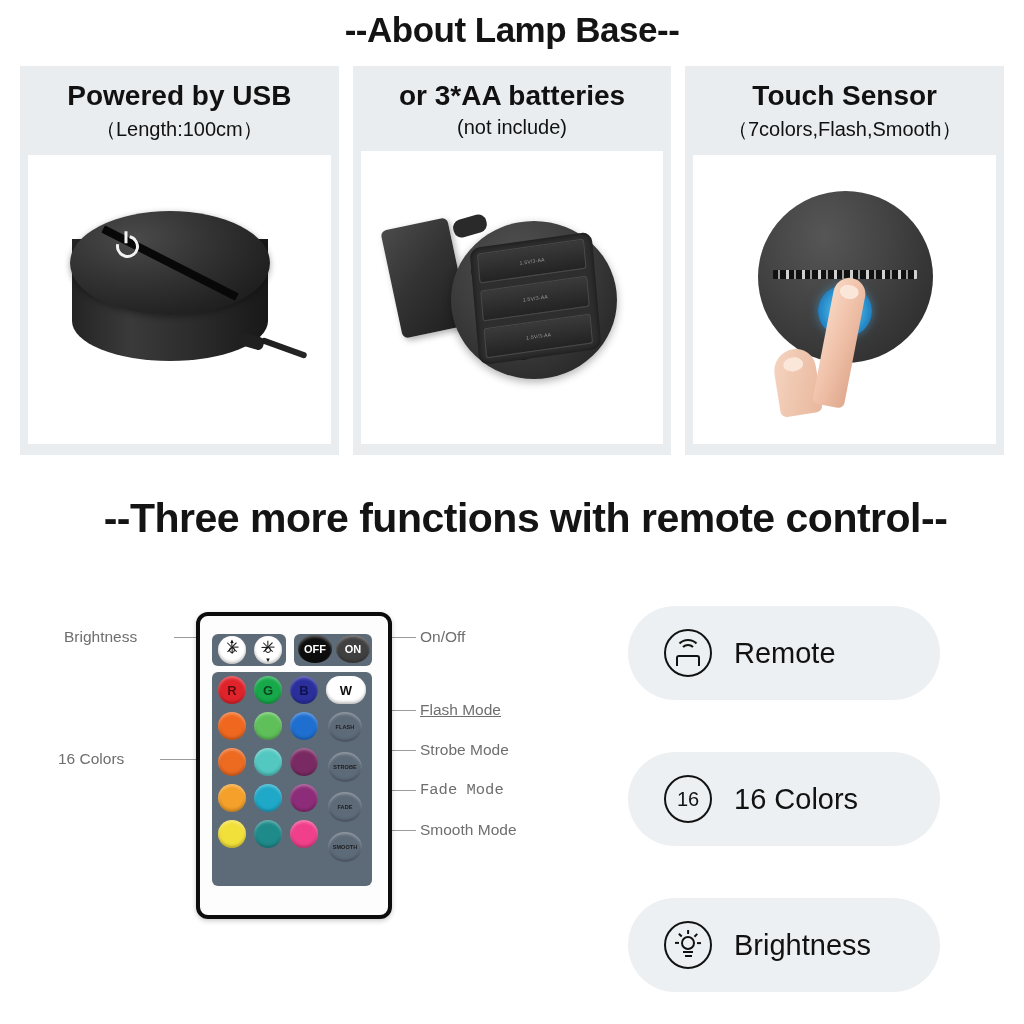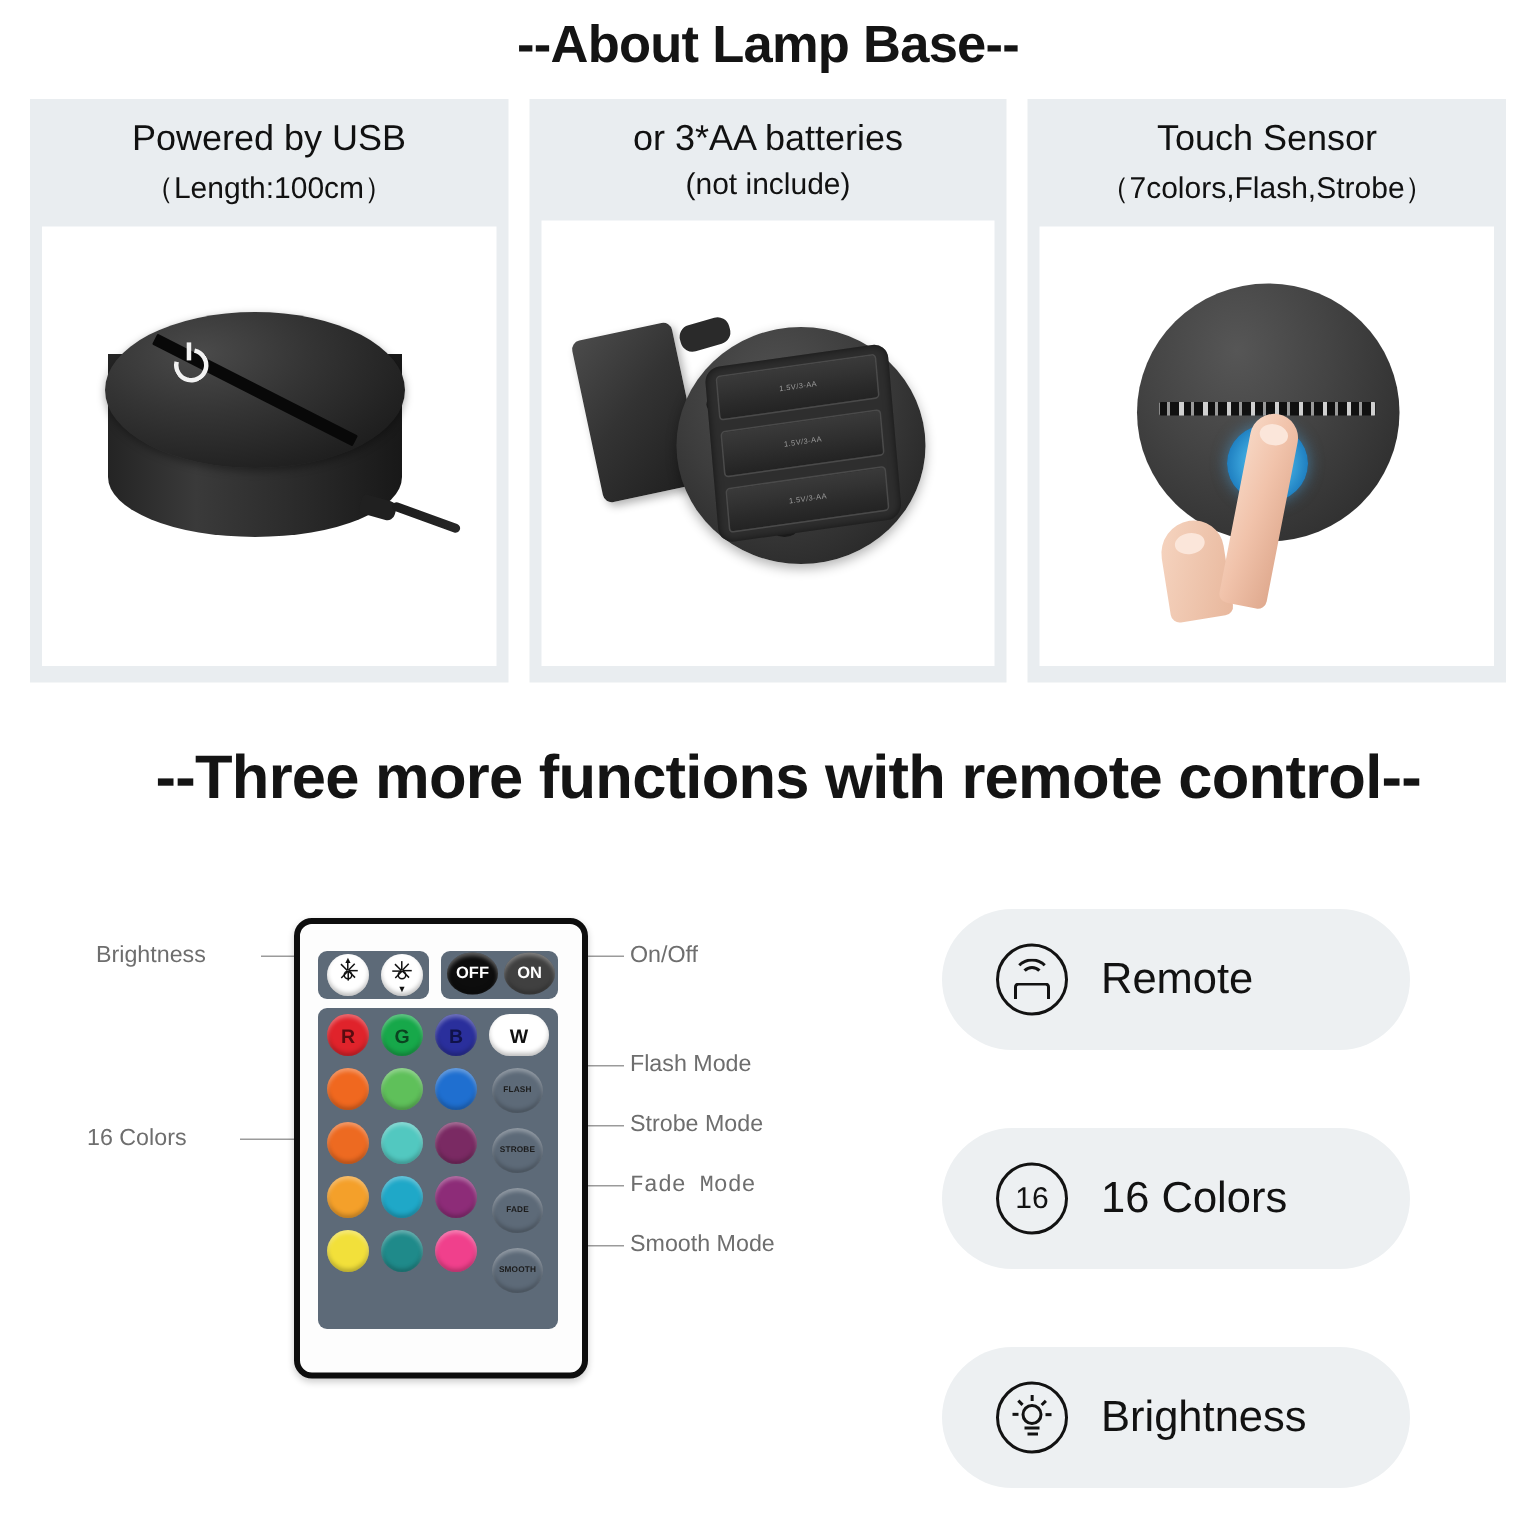--- a/index.html
+++ b/index.html
@@ -33,22 +33,22 @@
   }
   .panel {
     flex: 1;
     background: #e9edf0;
     display: flex;
     flex-direction: column;
     align-items: center;
     padding: 14px 8px 11px 8px;
   }
   .panel-title {
-    font-size: 24px;
-    font-weight: 400;
+    font-size: 28px;
+    font-weight: 700;
     color: #111;
     text-align: center;
     line-height: 1.12;
     white-space: nowrap;
   }
   .panel-sub {
     font-size: 20px;
     color: #111;
     margin-top: 5px;
     white-space: nowrap;
@@ -321,21 +321,21 @@
             <div class="cell c2">1.5V/3-AA</div>
             <div class="cell c3">1.5V/3-AA</div>
           </div>
         </div>
       </div>
     </div>
   </div>
 
   <div class="panel">
     <div class="panel-title">Touch Sensor</div>
-    <div class="panel-sub">（7colors,Flash,Strobe）</div>
+    <div class="panel-sub">（7colors,Flash,Smooth）</div>
     <div class="panel-img">
       <div class="touch-wrap">
         <div class="touch-disc">
           <div class="led-strip"></div>
           <div class="touch-btn"></div>
         </div>
         <div class="thumb"></div>
         <div class="finger"></div>
       </div>
     </div>
@@ -350,21 +350,21 @@
 
     <div class="label" style="left:64px;top:68px;">Brightness</div>
     <div class="leader" style="left:174px;top:77px;width:36px;"></div>
     <div class="label" style="left:58px;top:190px;">16 Colors</div>
     <div class="leader" style="left:160px;top:199px;width:70px;"></div>
 
     <div class="leader" style="left:386px;top:77px;width:30px;"></div>
     <div class="label" style="left:420px;top:68px;">On/Off</div>
 
     <div class="leader" style="left:386px;top:150px;width:30px;"></div>
-    <div class="label" style="left:420px;top:141px;">Flash Mode</div>
+    <div class="label" style="left:420px;top:141px;text-decoration:underline;">Flash Mode</div>
 
     <div class="leader" style="left:386px;top:190px;width:30px;"></div>
     <div class="label" style="left:420px;top:181px;">Strobe Mode</div>
 
     <div class="leader" style="left:386px;top:230px;width:30px;"></div>
     <div class="label" style="left:420px;top:221px;font-family:Liberation Mono, monospace;">Fade Mode</div>
 
     <div class="leader" style="left:386px;top:270px;width:30px;"></div>
     <div class="label" style="left:420px;top:261px;">Smooth Mode</div>
 

